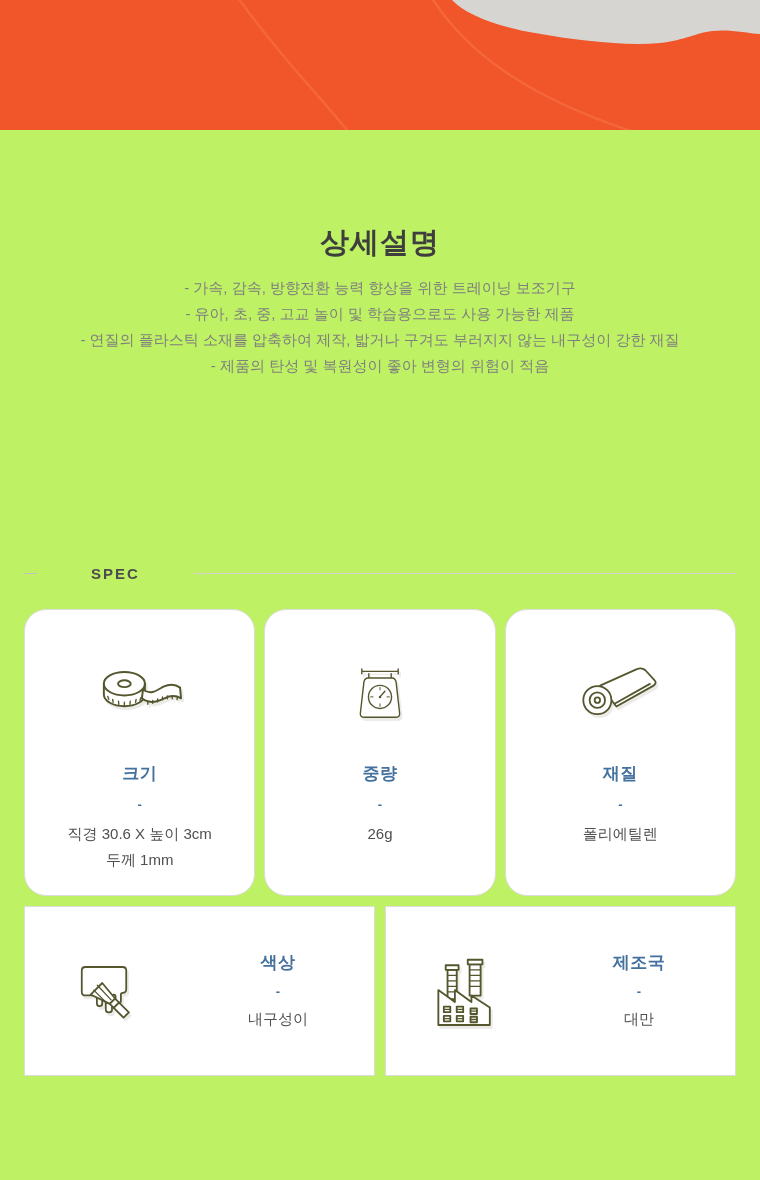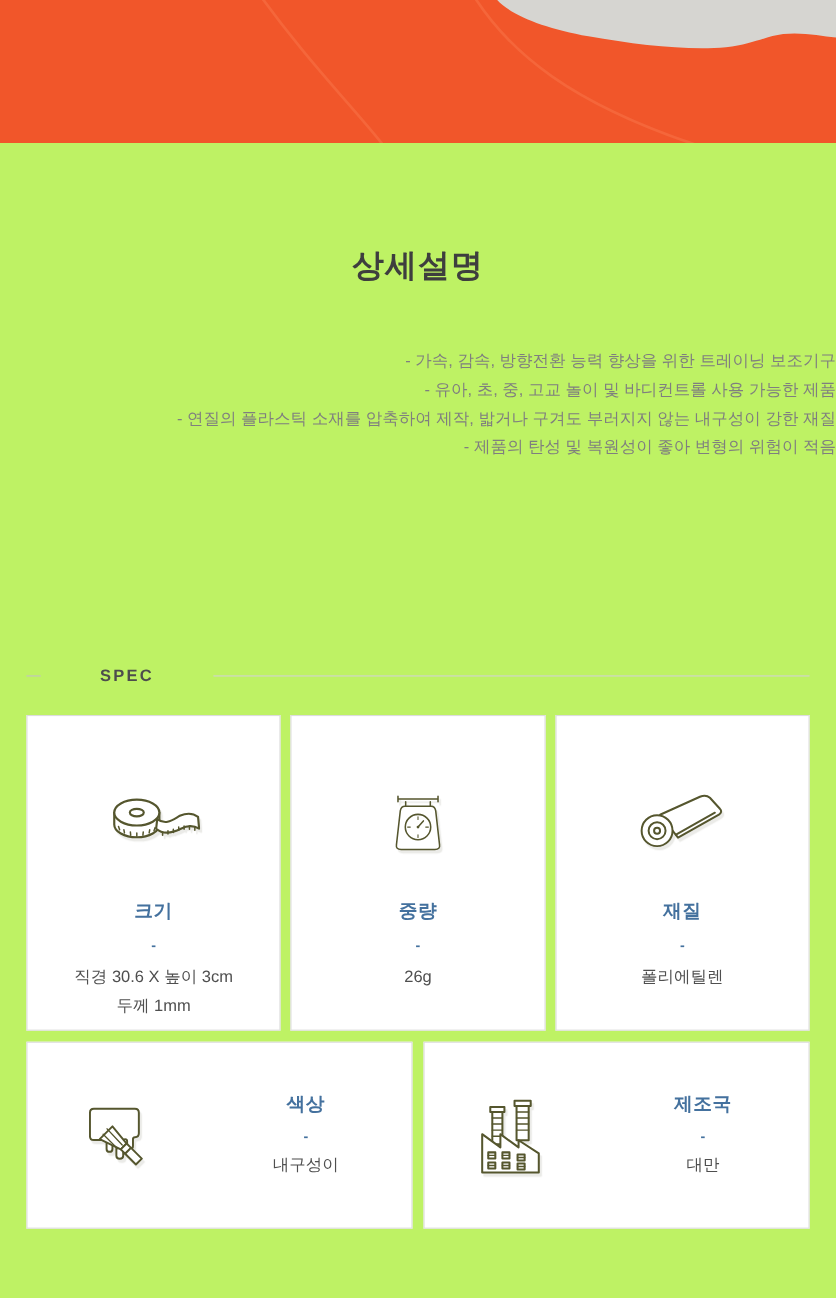--- a/index.html
+++ b/index.html
@@ -16,36 +16,36 @@
   html,body{background:#fff;}
   body{font-family:"Liberation Sans","DejaVu Sans",sans-serif;}
   .page{width:760px;height:1180px;margin:0 auto;background:#bef264;overflow:hidden;position:relative;}
 
   
   .hero{width:760px;height:130px;display:block;}
 
   
   .detail-title{margin-top:95px;text-align:center;font-size:29px;line-height:34px;
     font-weight:700;color:var(--text-strong);letter-spacing:1px;}
-  .desc{margin-top:57px;text-align:right;}
+  .desc{margin-top:16px;text-align:center;}
   .desc-line{font-size:15px;line-height:26px;color:var(--text-body);}
 
   
   .spec-header{margin:186px 24px 0;display:flex;align-items:center;gap:43px;}
   .spec-header .stub{width:13px;height:1px;background:#c2c2c2;}
   .spec-label{margin:0 11px;font-size:15px;font-weight:600;color:#4d4d4d;letter-spacing:2px;}
   .spec-header .rule{flex:1;height:1px;background:#d2d2d2;}
 
   
   .grid{margin:27px 24px 0;}
   .row{display:flex;}
   .row-1{gap:9px;}
   .row-2{gap:10px;margin-top:10px;}
   .card{background:#fff;border:1px solid var(--card-border);}
-  .card-v{flex:1;height:287px;display:flex;flex-direction:column;align-items:center;padding-top:64px;}
+  .card-v{flex:1;height:287px;display:flex;flex-direction:column;align-items:center;padding-top:50px;border-radius:22px;}
   .card-h{flex:1;height:170px;display:flex;align-items:center;justify-content:center;}
   .icon-box{height:64px;display:flex;align-items:center;justify-content:center;}
   .card-h .icon-box{width:45%;height:auto;}
   .card-h .text-box{width:55%;text-align:center;}
   .card-label{color:var(--accent);font-size:17px;font-weight:700;letter-spacing:.5px;}
   .card-v .card-label{margin-top:38px;}
   .card-dash{color:var(--accent);font-size:13px;font-weight:700;margin-top:12px;}
   .card-h .card-dash{margin-top:10px;}
   .values{margin-top:9px;text-align:center;}
   .card-h .values{margin-top:7px;}
@@ -70,21 +70,21 @@
     <rect class="hero-base" x="0" y="0" width="760" height="130"></rect>
     <path class="hero-hl" d="M428 -8 C462 48 520 95 640 134"></path>
     <path class="hero-hl" d="M228 -16 C278 55 322 98 350 134"></path>
     <path class="hero-blob" d="M452 0 C465 14 495 26 535 33 C580 41 625 46 660 43 C685 40 696 33 712 31 C730 29 746 33 760 34 L760 0 Z"></path>
   </svg>
 
   <h1 class="detail-title">상세설명</h1>
 
   <div class="desc">
     <div class="desc-line">- 가속, 감속, 방향전환 능력 향상을 위한 트레이닝 보조기구</div>
-    <div class="desc-line">- 유아, 초, 중, 고교 놀이 및 바디컨트롤 사용 가능한 제품</div>
+    <div class="desc-line">- 유아, 초, 중, 고교 놀이 및 학습용으로도 사용 가능한 제품</div>
     <div class="desc-line">- 연질의 플라스틱 소재를 압축하여 제작, 밟거나 구겨도 부러지지 않는 내구성이 강한 재질</div>
     <div class="desc-line">- 제품의 탄성 및 복원성이 좋아 변형의 위험이 적음</div>
   </div>
 
   <div class="spec-header">
     <span class="stub"></span>
     <span class="spec-label">SPEC</span>
     <span class="rule"></span>
   </div>
 

